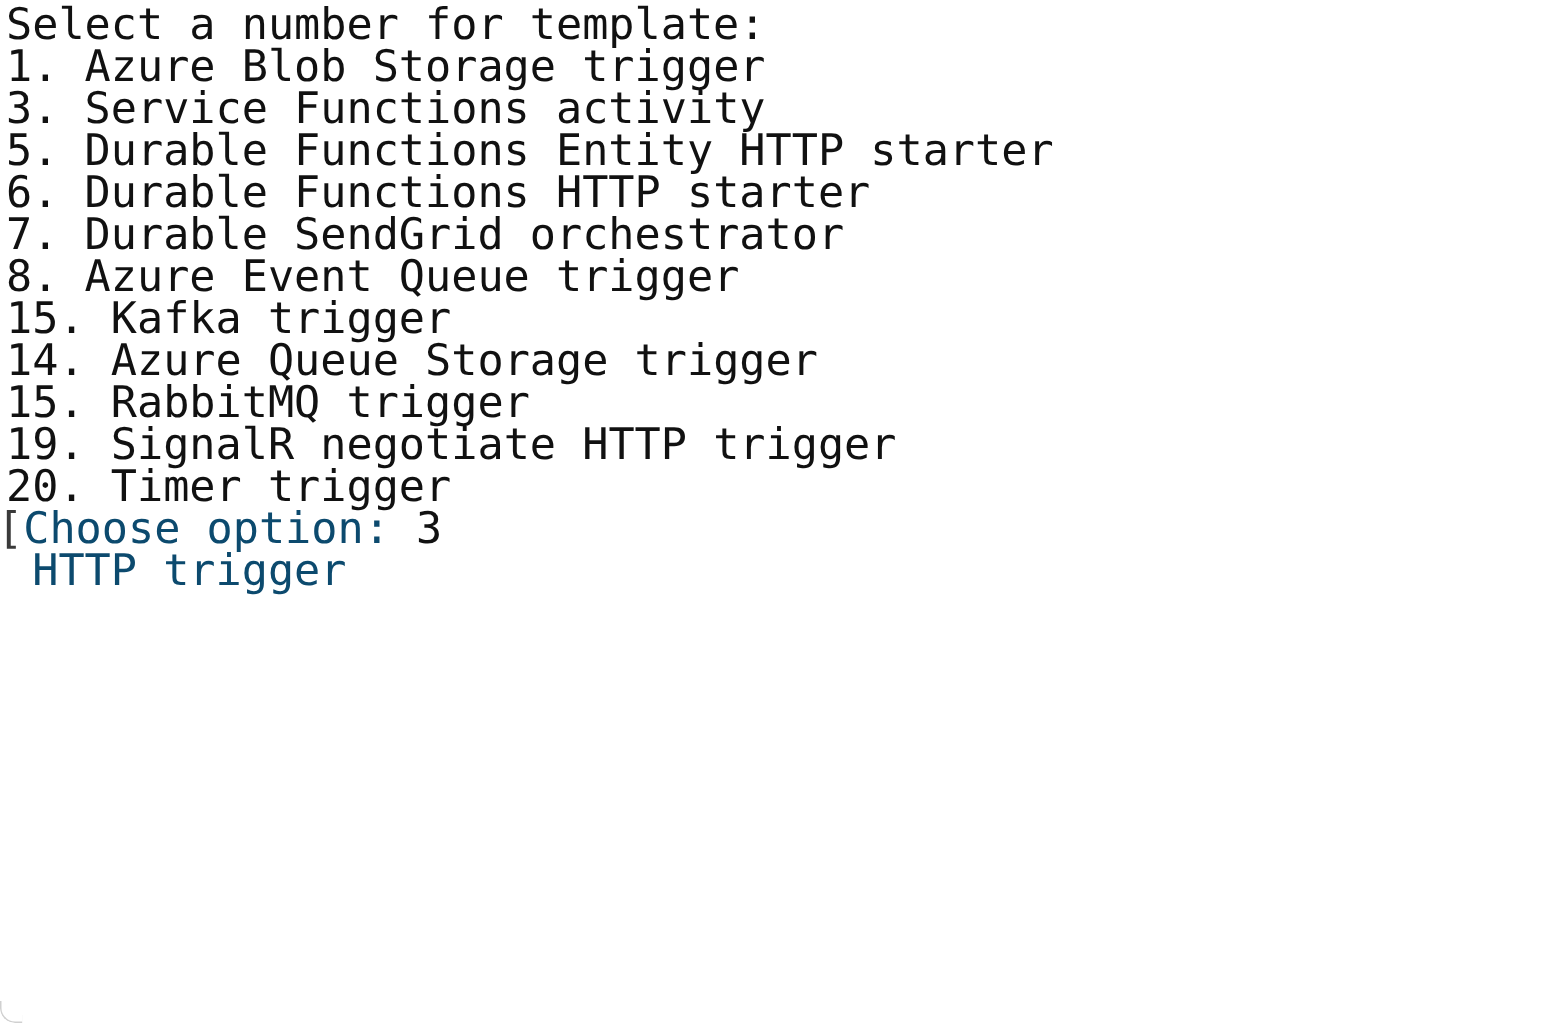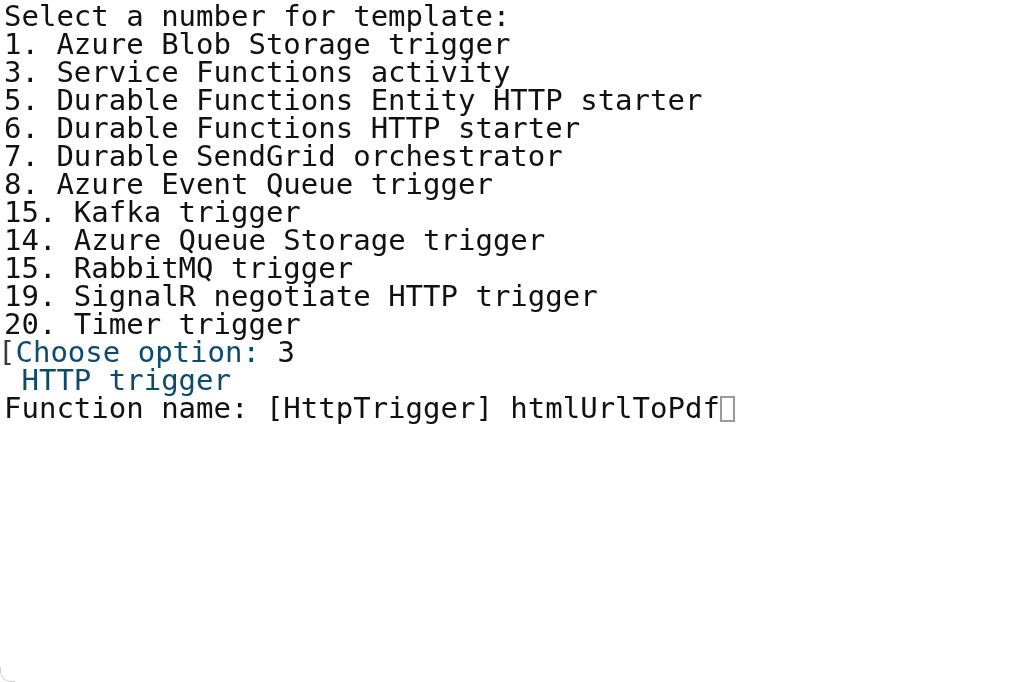--- a/index.html
+++ b/index.html
@@ -82,15 +82,14 @@
   <div class="line"><span>15.</span> <span>Kafka trigger</span></div>
   <div class="line"><span>14.</span> <span>Azure Queue Storage trigger</span></div>
   <div class="line"><span>15.</span> <span>RabbitMQ trigger</span></div>
   <div class="line"><span>19.</span> <span>SignalR negotiate HTTP trigger</span></div>
   <div class="line"><span>20.</span> <span>Timer trigger</span></div>
 
   <div class="line prompt-line"><span class="dim">[</span><span class="cyan">Choose option: </span><span>3</span></div>
 
   <div class="line"> <span class="cyan">HTTP trigger</span></div>
 
-  <div class="line"><span>Function name: </span><span>[HttpTrigger] </span><span>htmlUrlToPdf</span><span class="cursor-box"></span></div>
 
 </div>
 
 </body></html>

